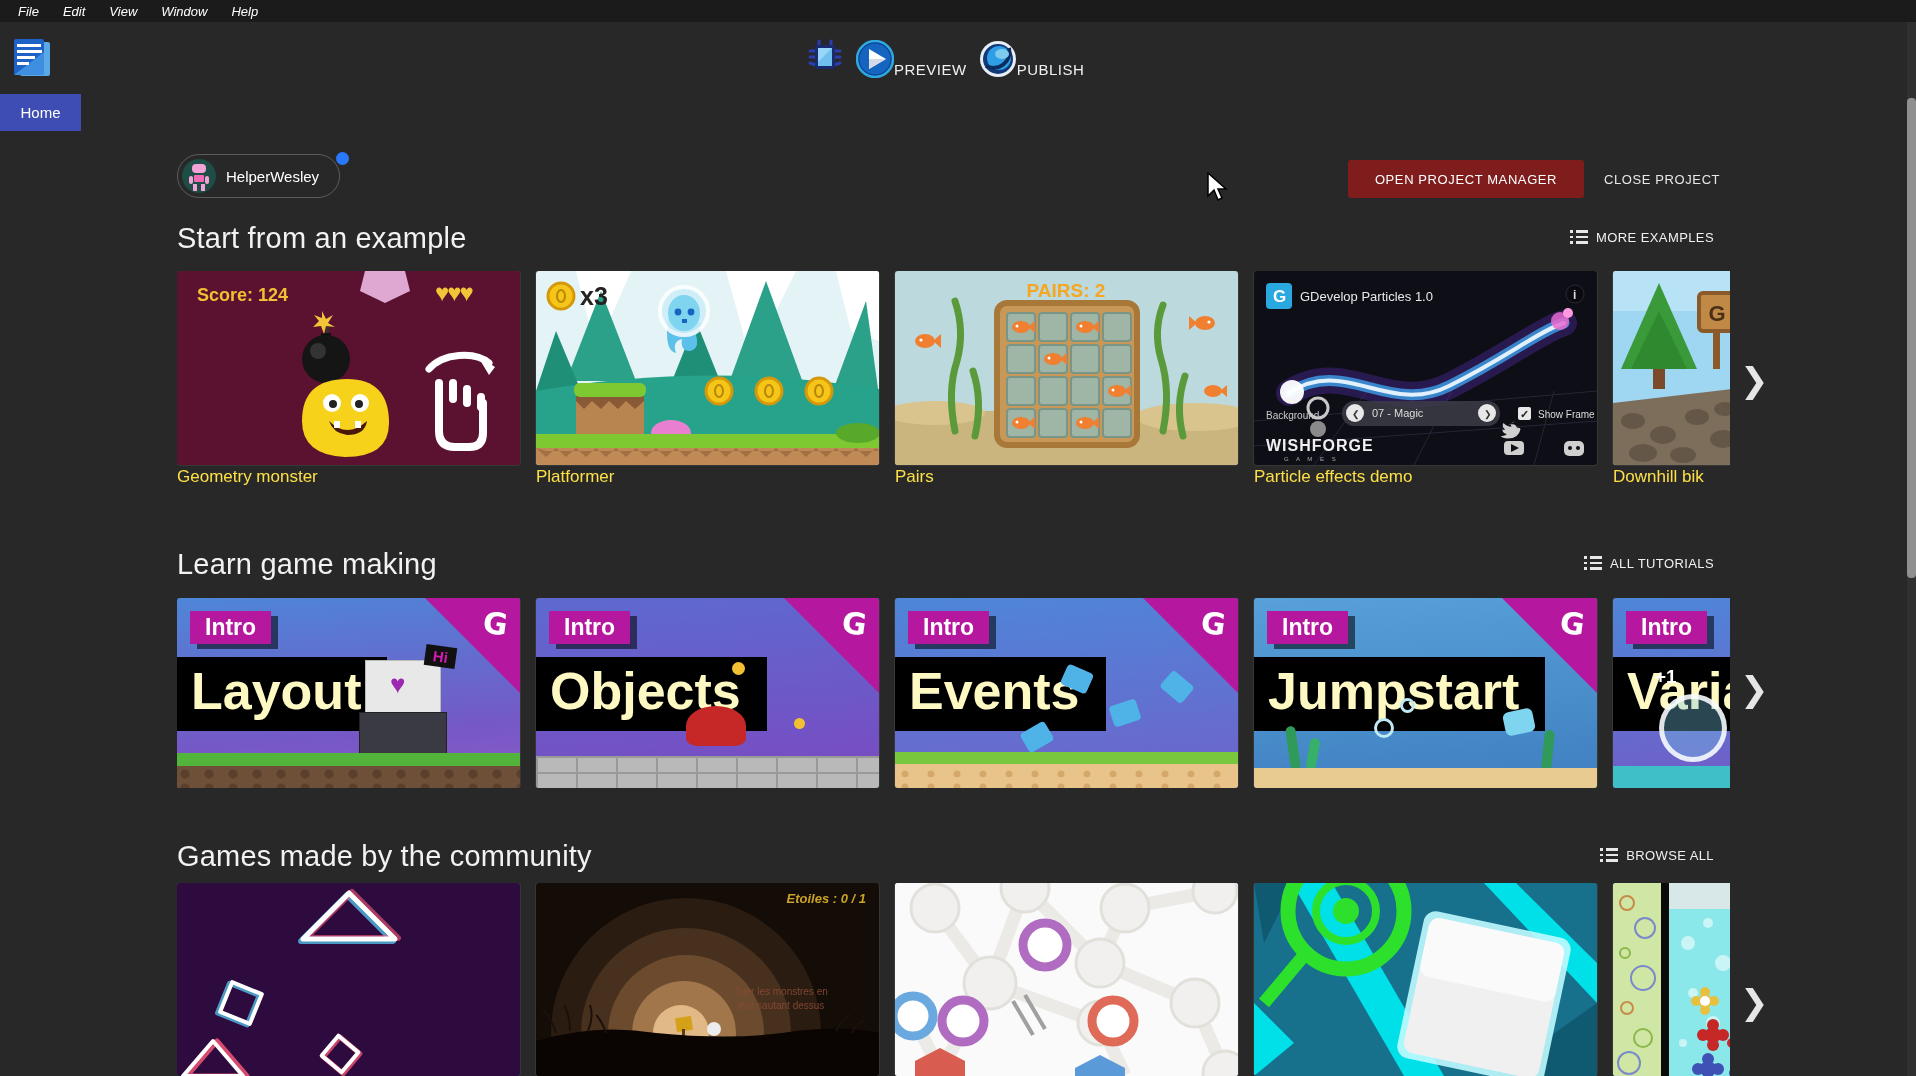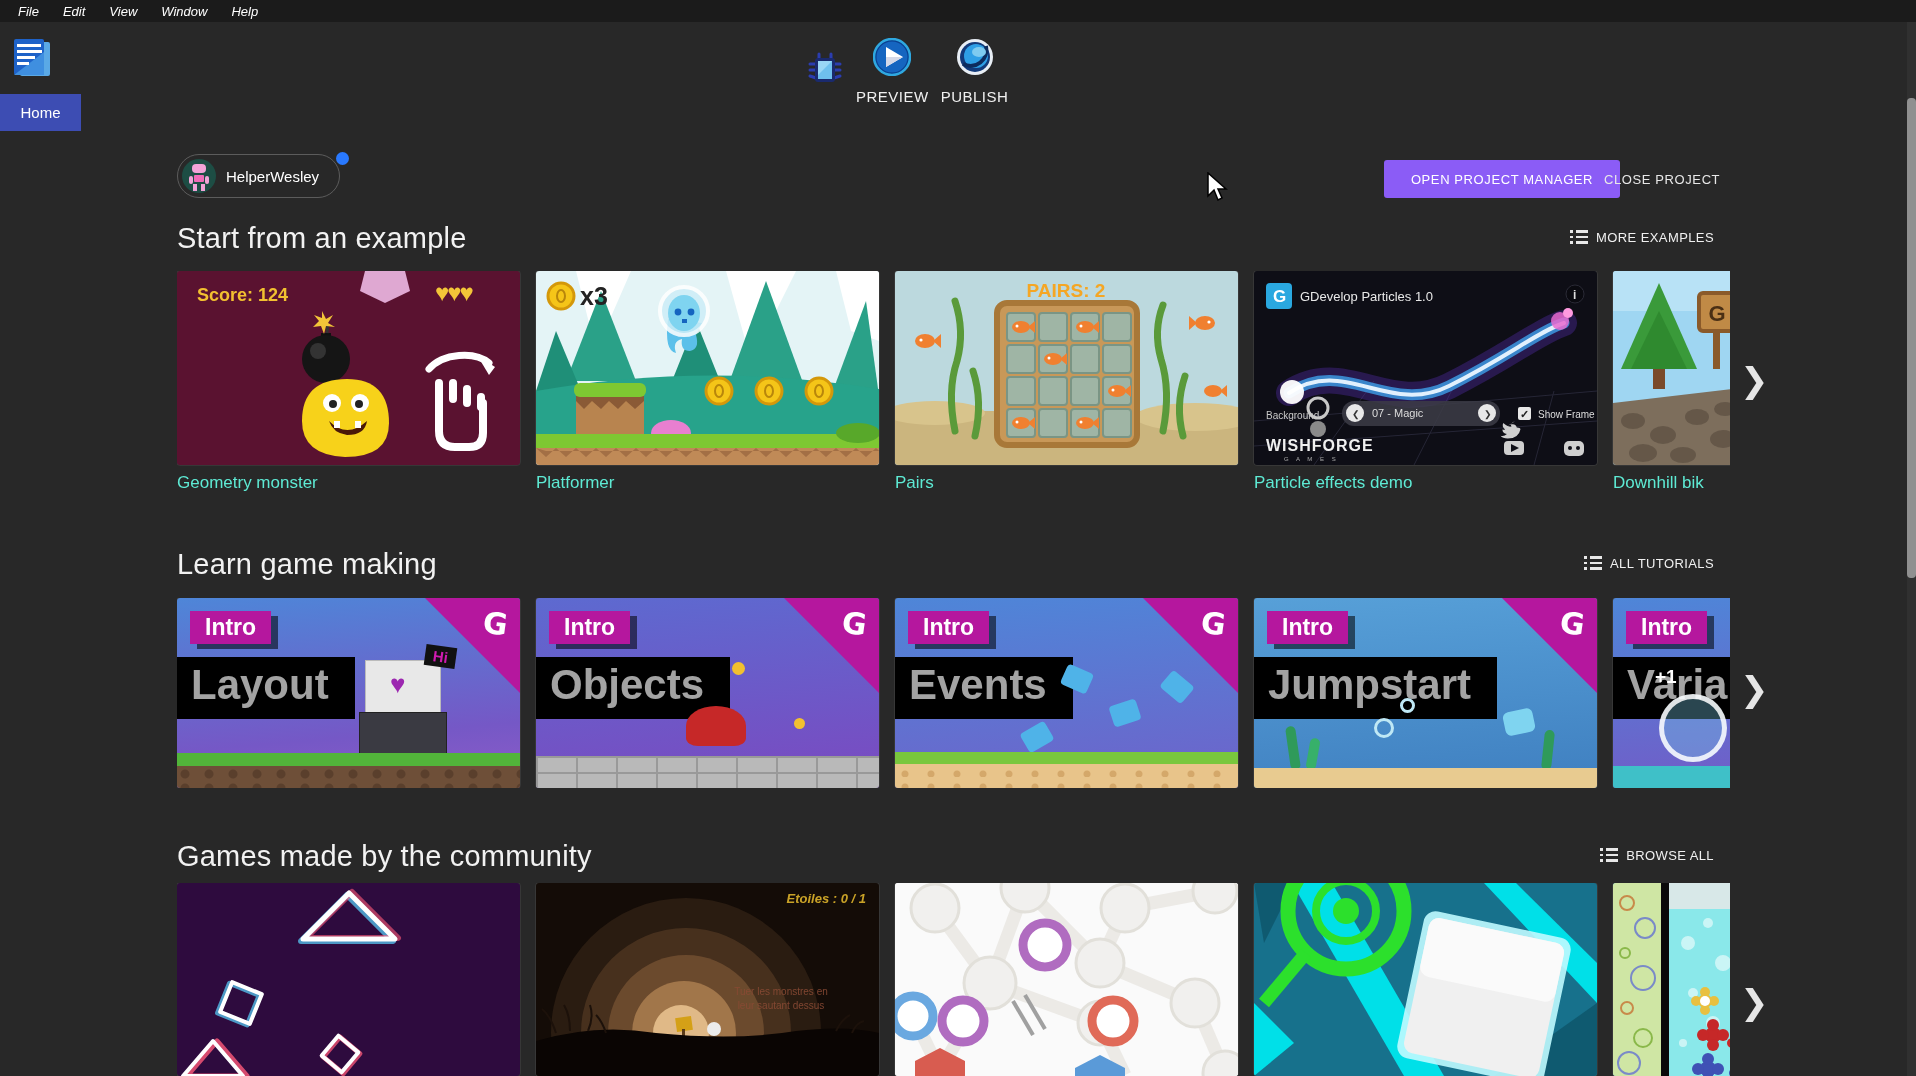--- a/index.html
+++ b/index.html
@@ -5,61 +5,61 @@
   html,body{margin:0;padding:0;background:#272727;}
   #stage{position:relative;width:1916px;height:1076px;background:#282828;overflow:hidden;
          font-family:"Liberation Sans",sans-serif;color:#eee;}
   
   .menubar{position:absolute;top:0;left:0;right:0;height:22px;background:#1b1b1b;
            display:flex;align-items:center;padding-left:6px;z-index:30;}
   .menubar span{font-size:13px;color:#fff;padding:2px 12px;cursor:default;font-style:italic;}
   
   .appicon{position:absolute;left:10px;top:36px;width:44px;height:44px;}
   .centerbar{position:absolute;left:806px;top:38px;display:flex;align-items:center;gap:12px;}
-  .tbtn{display:flex;align-items:center;gap:12px;flex-direction:column;}
+  .tbtn{display:flex;align-items:flex-end;gap:0;}
   .tbtn .lbl{font-size:15px;color:#f0f0f0;letter-spacing:.5px;}
   
   .hometab{position:absolute;left:0;top:94px;width:81px;height:37px;background:#3d4db3;
            color:#fff;font-size:15px;display:flex;align-items:center;justify-content:center;}
   
   .userchip{position:absolute;left:177px;top:154px;height:42px;border:1px solid #5c5c5c;
             border-radius:22px;display:flex;align-items:center;padding:0 20px 0 4px;gap:10px;background:transparent;}
   .userchip .name{font-size:15px;color:#fff;}
   .notifdot{position:absolute;left:336px;top:152px;width:13px;height:13px;border-radius:50%;background:#2979ff;}
-  .btn-primary{position:absolute;left:1384px;top:160px;width:236px;height:38px;background:#8b5cf6;
+  .btn-primary{position:absolute;left:1348px;top:160px;width:236px;height:38px;background:#7f1d1d;
                color:#fff;font-size:13px;letter-spacing:.6px;border:none;border-radius:3px;cursor:pointer;}
   .btn-flat{position:absolute;left:1598px;top:160px;height:38px;background:none;border:none;color:#e8e8e8;
             font-size:13px;letter-spacing:.6px;line-height:38px;cursor:pointer;}
   
   .sec-title{position:absolute;left:177px;font-size:29px;font-weight:300;color:#f2f2f2;letter-spacing:.2px;}
   .sec-action{position:absolute;right:202px;display:flex;align-items:flex-start;gap:8px;font-size:13px;
               letter-spacing:.4px;color:#f0f0f0;cursor:pointer;}
   .listicon{display:inline-block;width:18px;height:14px;position:relative;}
   .listicon i{position:absolute;left:6px;height:2.5px;width:12px;background:#e8e8e8;}
   .listicon i:nth-child(1){top:0}.listicon i:nth-child(2){top:5.5px}.listicon i:nth-child(3){top:11px}
   .listicon b{position:absolute;left:0;width:3px;height:2.5px;background:#e8e8e8;}
   .listicon b:nth-child(4){top:0}.listicon b:nth-child(5){top:5.5px}.listicon b:nth-child(6){top:11px}
   .cardrow{position:absolute;left:177px;width:1553px;overflow:hidden;display:flex;gap:16px;}
   .card{flex:0 0 343px;}
   .thumb{width:343px;height:194px;border-radius:3px;overflow:hidden;position:relative;
          outline:1px solid rgba(255,255,255,.07);}
-  .caption{margin-top:8px;font-size:17px;color:#5eead4;}
+  .caption{margin-top:2px;font-size:17px;color:#fde047;}
   .chev{position:absolute;left:1740px;font-size:34px;color:#e6e6e6;cursor:pointer;
         font-family:"DejaVu Sans",sans-serif;line-height:1;}
   
   .tut{width:343px;height:190px;border-radius:3px;overflow:hidden;position:relative;
        outline:1px solid rgba(255,255,255,.07);}
   .tut .corner{position:absolute;top:0;right:0;width:0;height:0;
                border-left:95px solid transparent;border-top:95px solid #b5179e;}
   .tut .glogo{position:absolute;top:8px;right:12px;color:#fff;font-size:30px;font-weight:bold;
               font-family:"DejaVu Sans",sans-serif;transform:rotate(8deg);}
   .tut .tag{position:absolute;top:13px;left:13px;background:#b5179e;color:#fff;font-weight:bold;
             font-size:23px;padding:3px 15px;box-shadow:7px 5px 0 rgba(0,0,0,.55);}
-  .tut .band{position:absolute;top:59px;left:0;background:#000;color:#a3a3a3;font-weight:bold;
-             font-size:42px;padding:4px 26px 10px 14px;white-space:nowrap;}
+  .tut .band{position:absolute;top:59px;left:0;background:#000;color:#fef9c3;font-weight:bold;
+             font-size:52px;padding:4px 26px 10px 14px;white-space:nowrap;}
   .g1{background:linear-gradient(175deg,#4e86d8 0%,#7558c6 70%,#8f5cc8 100%);}
   .g2{background:linear-gradient(175deg,#5d6ad0 0%,#7b49c0 100%);}
   .g3{background:linear-gradient(175deg,#4e86d8 0%,#6f62ca 100%);}
   .g4{background:linear-gradient(175deg,#57a0d8 0%,#3f7fc0 100%);}
   .g5{background:linear-gradient(175deg,#4e86d8 0%,#7558c6 100%);}
   .strip{position:absolute;left:0;right:0;}
   
   .scrolltrack{position:absolute;right:0;top:0;bottom:0;width:9px;background:#303030;}
   .scrollthumb{position:absolute;right:0;top:98px;width:9px;height:480px;background:#909090;border-radius:4px;}
   .cursor{position:absolute;left:1206px;top:172px;z-index:50;pointer-events:none;}

